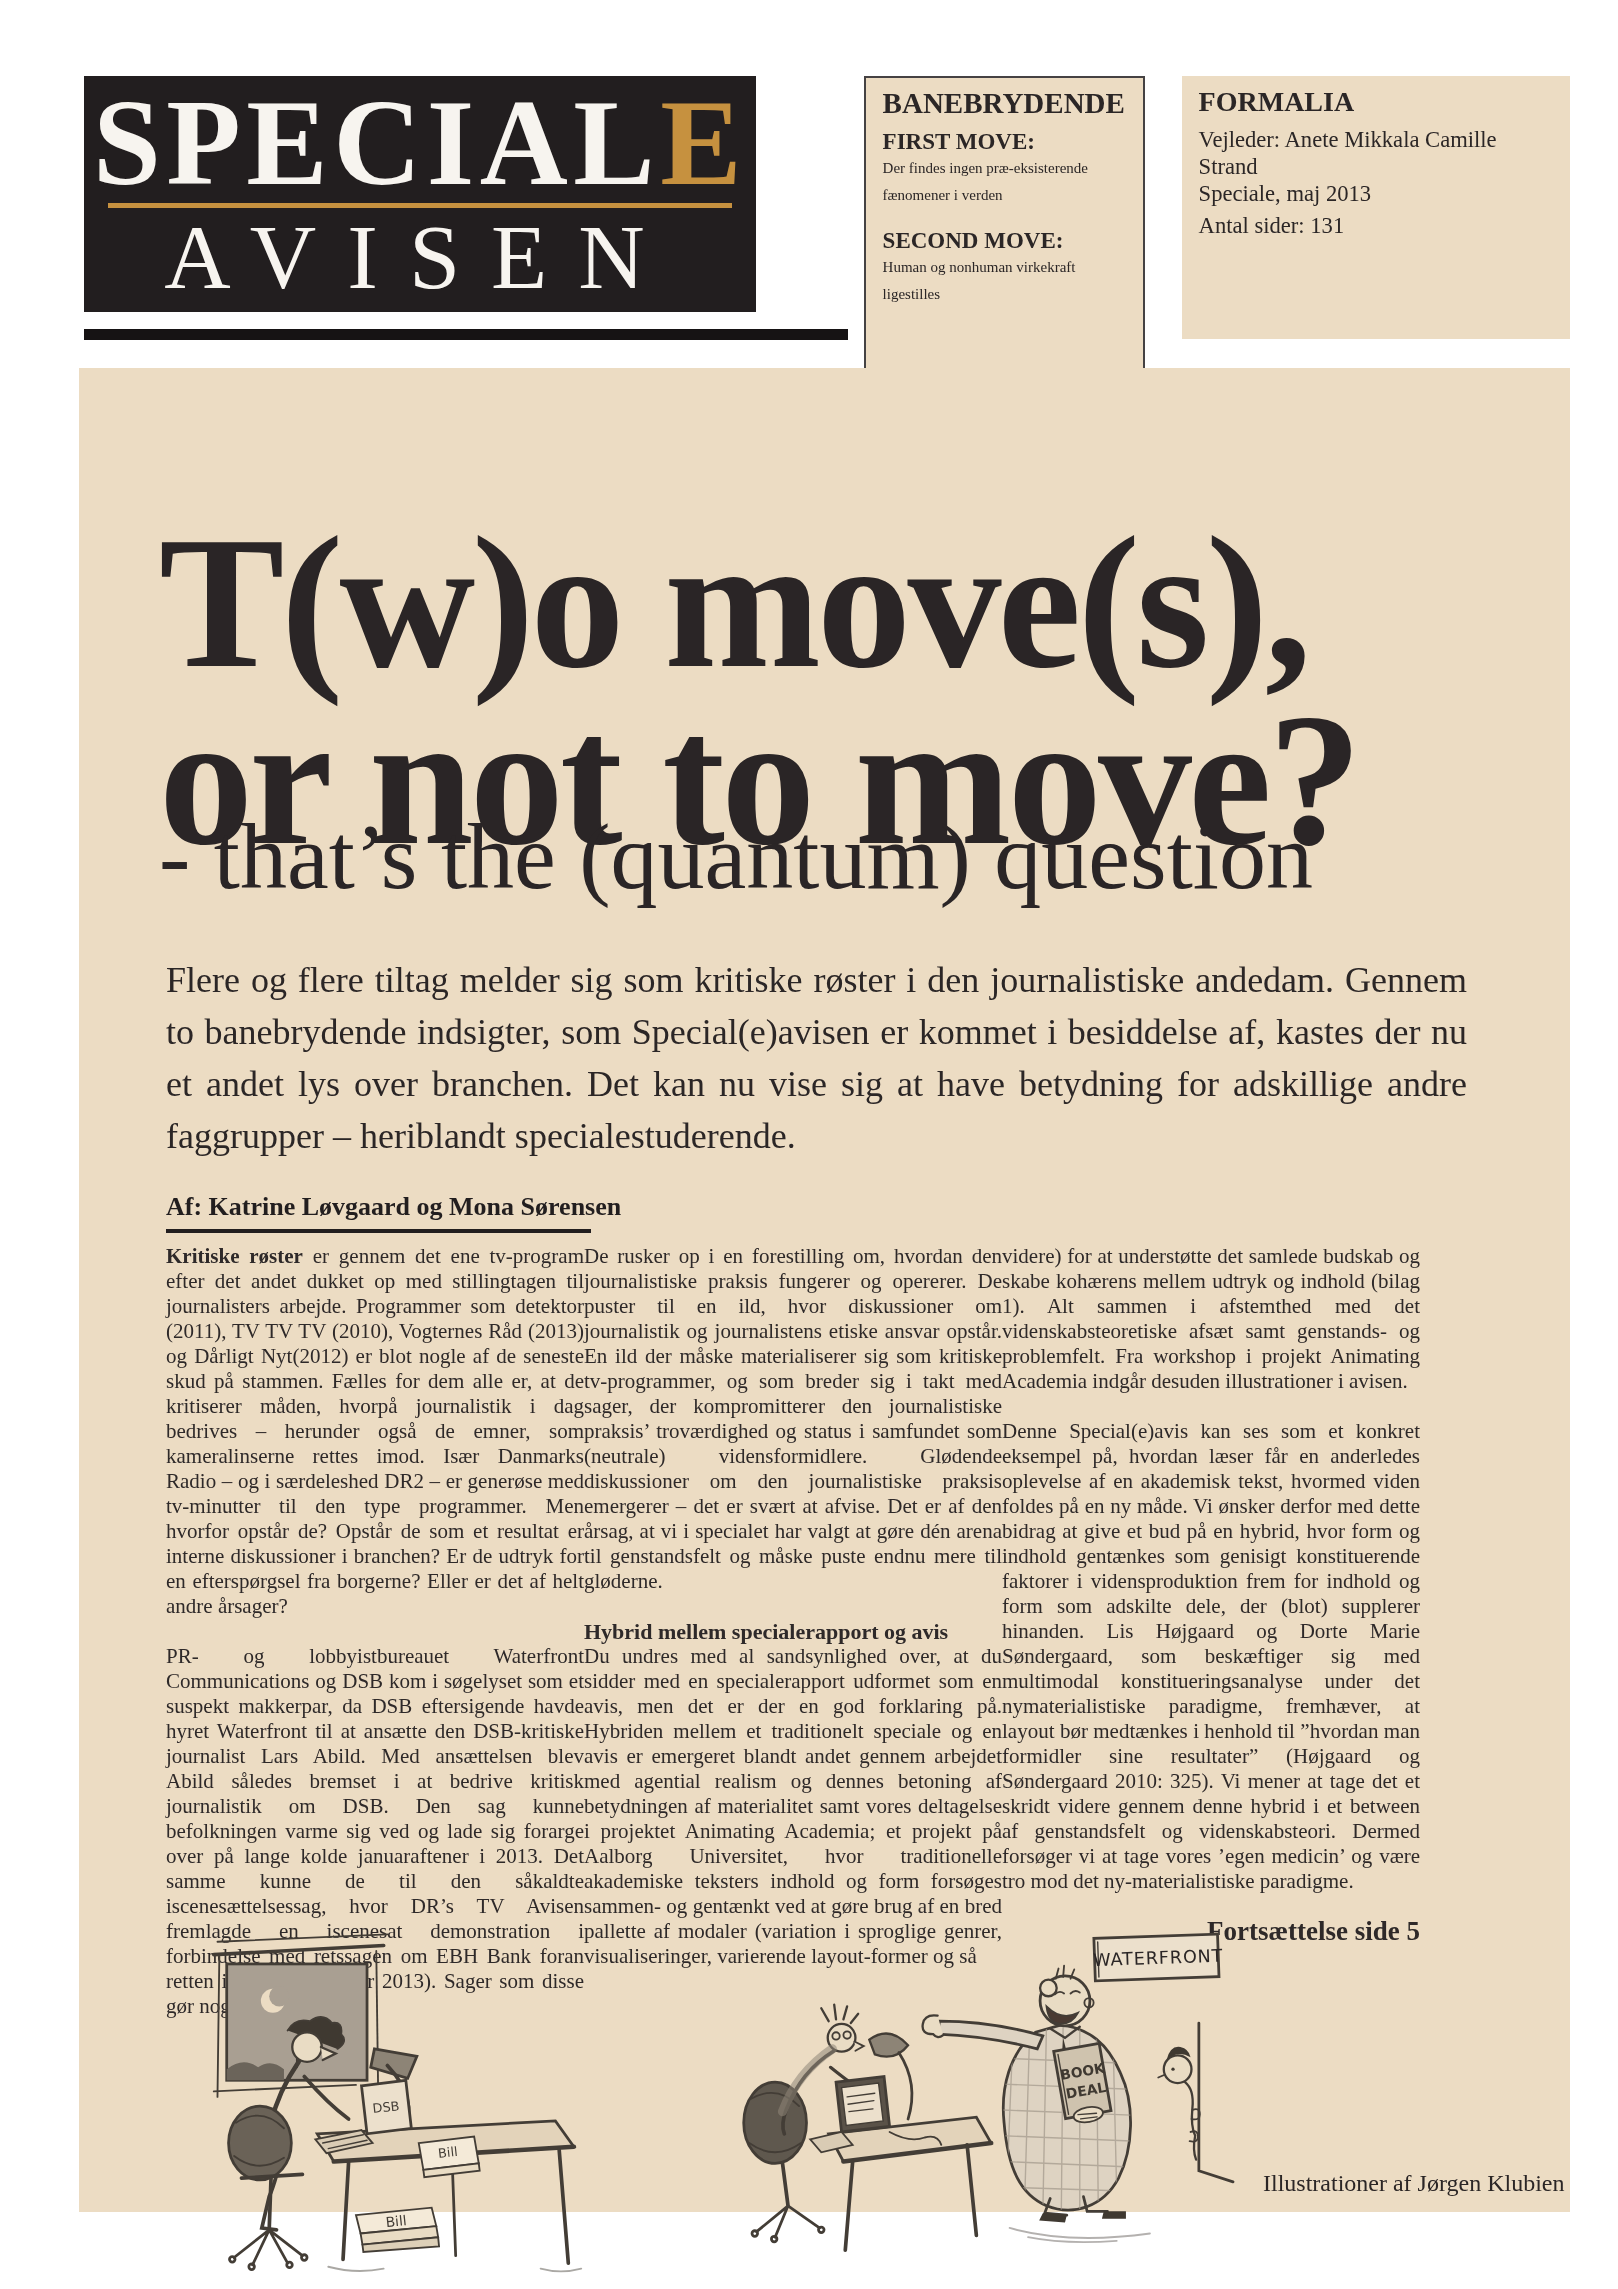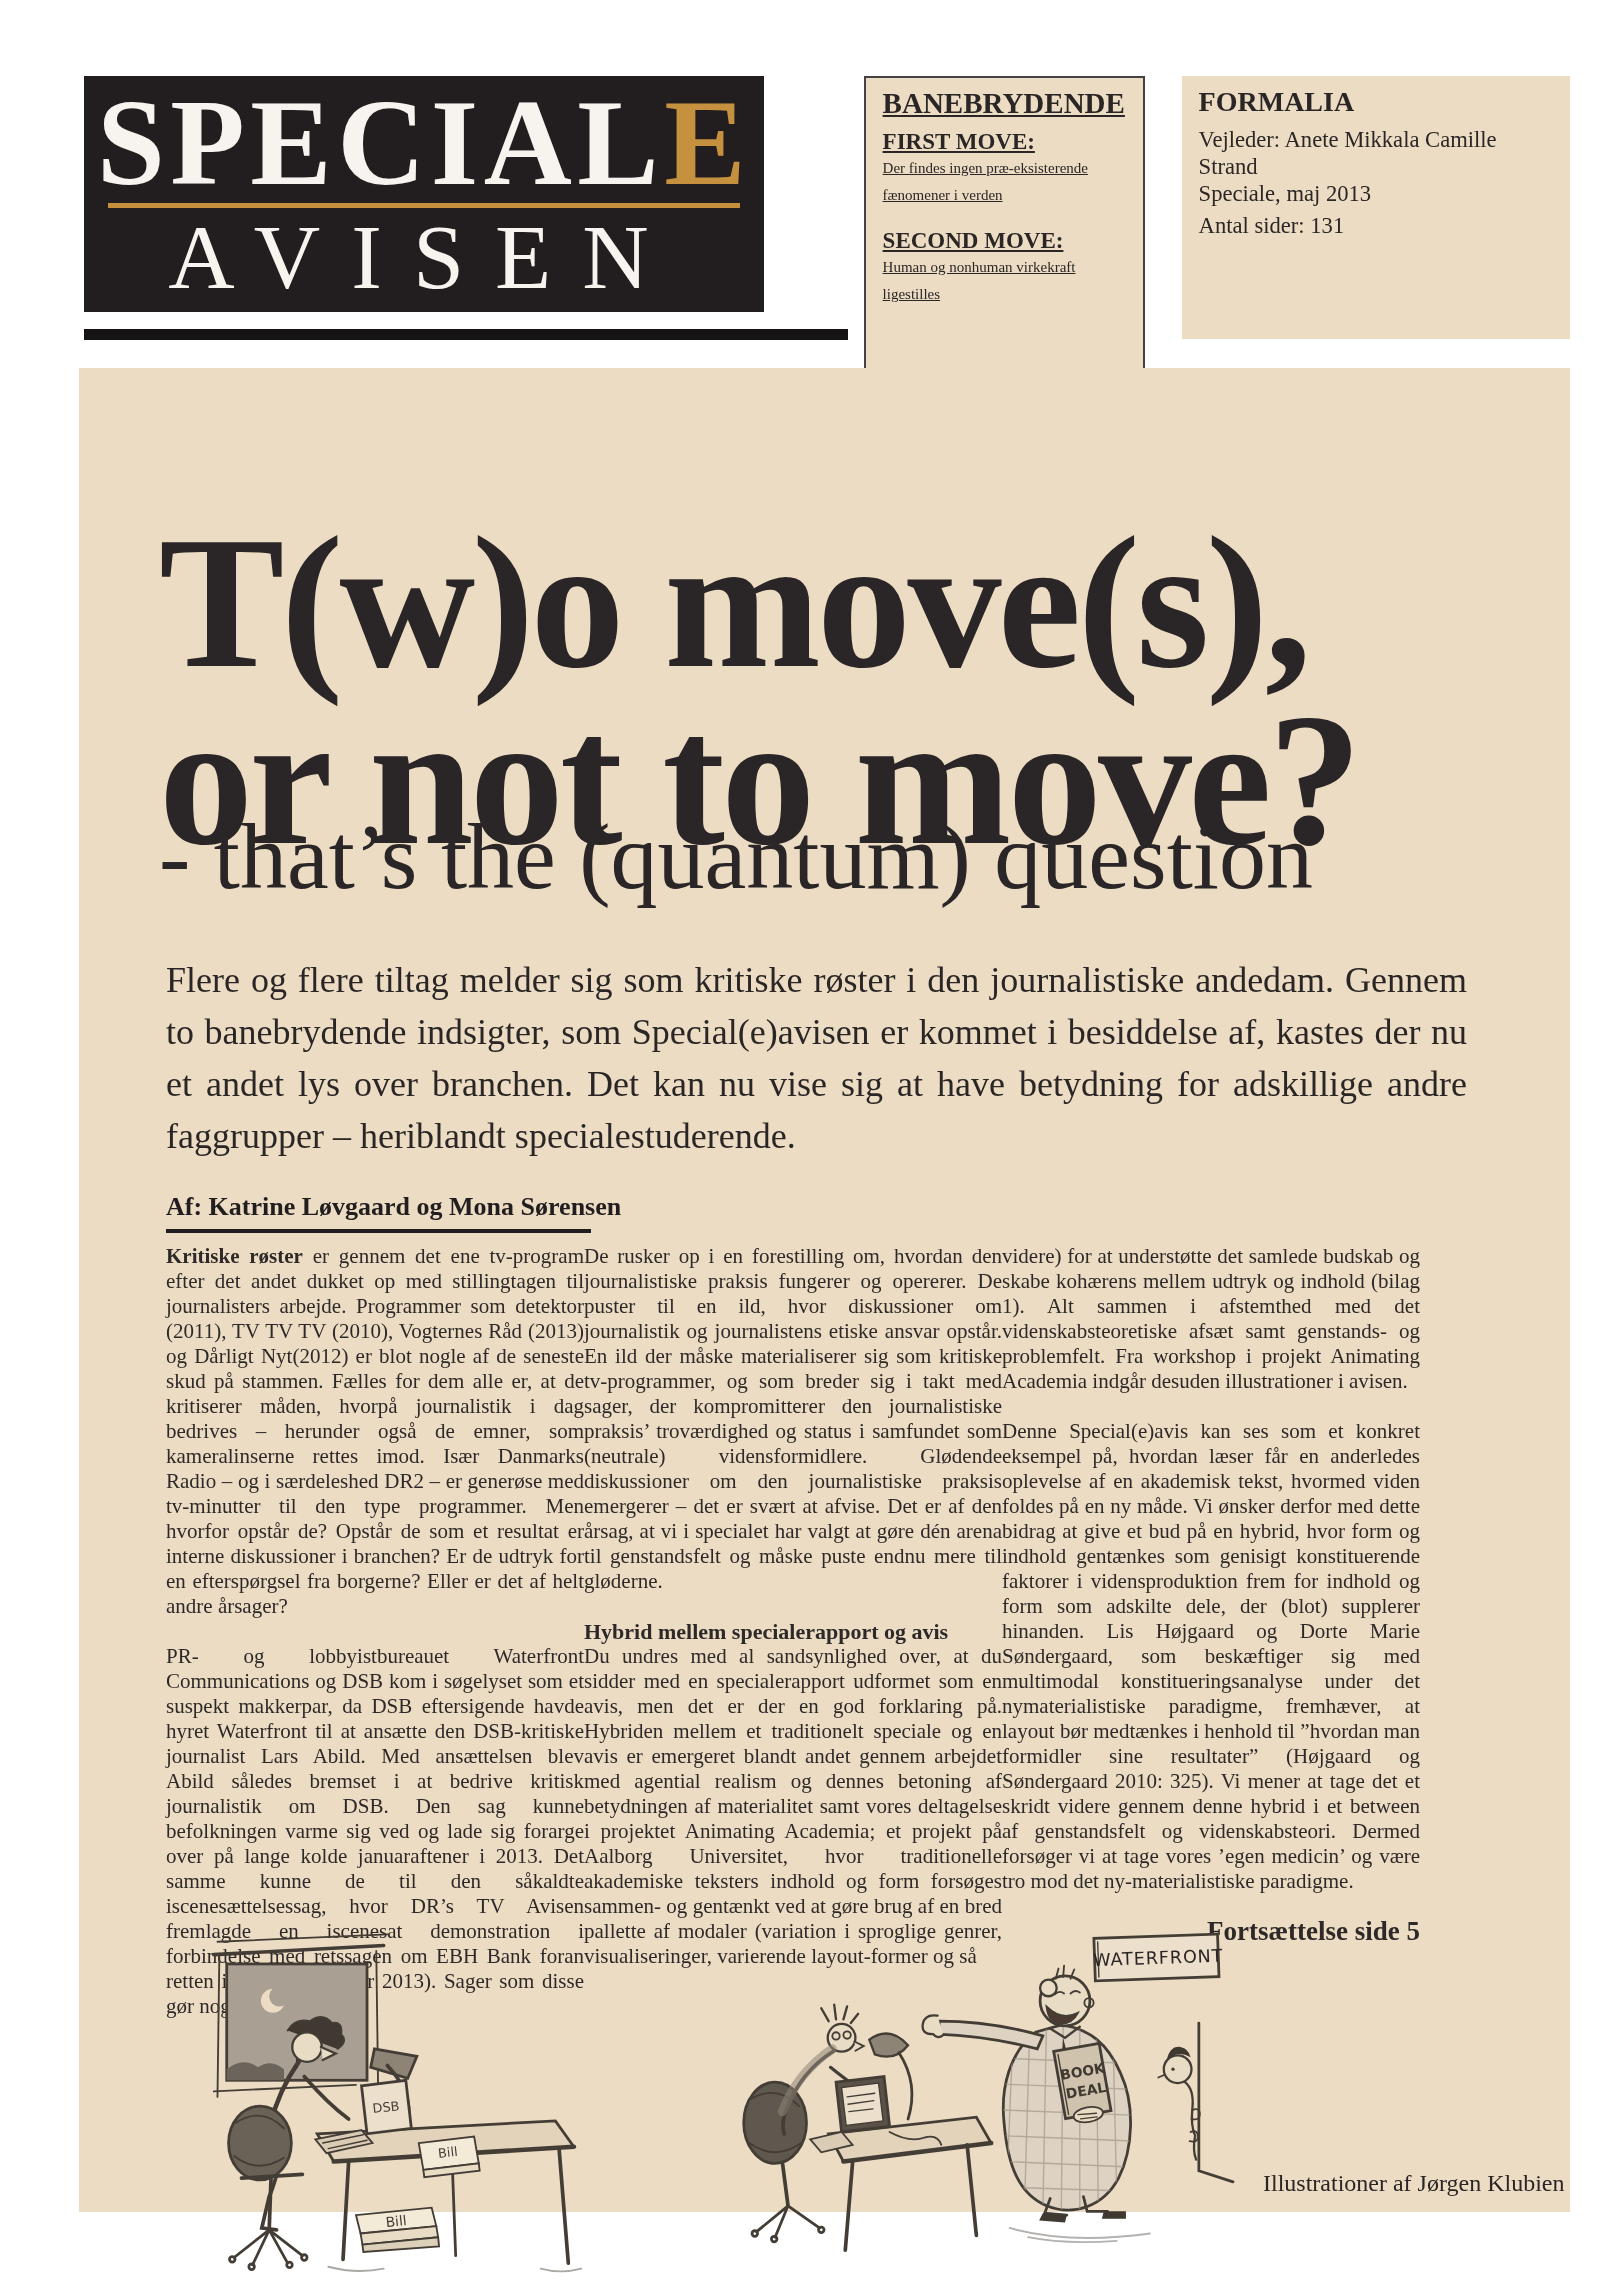--- a/index.html
+++ b/index.html
@@ -1,31 +1,31 @@
 <!DOCTYPE html>
 <html style="font-size:14.8px"><head>
 <meta charset="utf-8">
 <style>
   html,body{margin:0;padding:0;background:#ffffff;}
   .page{
     position:relative;width:1619px;height:2290px;background:#ffffff;
     font-family:"Liberation Serif", serif;color:#2b2626;overflow:hidden;
   }
   
-  .masthead{position:absolute;left:84px;top:76px;width:672px;height:236px;background:#221e1f;padding-left:8px;}
+  .masthead{position:absolute;left:84px;top:76px;width:672px;height:236px;background:#221e1f;}
   .masthead-title{position:absolute;top:5.5px;left:0;right:0;text-align:center;
     font-weight:bold;font-size:122px;line-height:1;color:#f7f4ef;letter-spacing:5.5px;white-space:nowrap;}
   .masthead-title .accent{color:#c6913f;}
   .masthead-goldrule{position:absolute;left:24px;right:24px;top:127px;height:4.6px;background:#c6913f;}
   .masthead-sub{position:absolute;top:135px;left:0;right:0;text-align:center;
     font-size:92px;line-height:1;color:#f7f4ef;letter-spacing:31px;white-space:nowrap;}
   .masthead-bar{position:absolute;left:84px;top:329px;width:764px;height:11px;background:#161314;}
   
   .topbox{position:absolute;top:76px;box-sizing:border-box;background:#ecdcc3;}
-  .banebrydende{left:864px;width:281px;height:338px;border:2.8px solid #454243;padding:9.2px 16.6px;text-decoration:underline;}
+  .banebrydende{left:864px;width:281px;height:338px;border:2.8px solid #454243;padding:9.2px 16.6px;}
   .formalia{left:1182px;width:388px;height:263px;padding:9.2px 16.6px;}
   .topbox h2{margin:0 0 7.4px 0;font-size:29px;line-height:33px;font-weight:bold;color:#2b2626;}
   .formalia h2{font-size:28px;}
   .move-label{font-weight:bold;font-size:23px;line-height:27px;}
   .move-text{font-size:15px;line-height:27px;}
   .move-gap{height:18.5px;}
   .formalia .f-line{font-size:22.6px;line-height:27px;}
   .formalia .f-group{margin-bottom:5.5px;}
   
   .beige-panel{position:absolute;left:79px;top:368px;width:1491px;height:1844px;background:#ecdcc3;}

